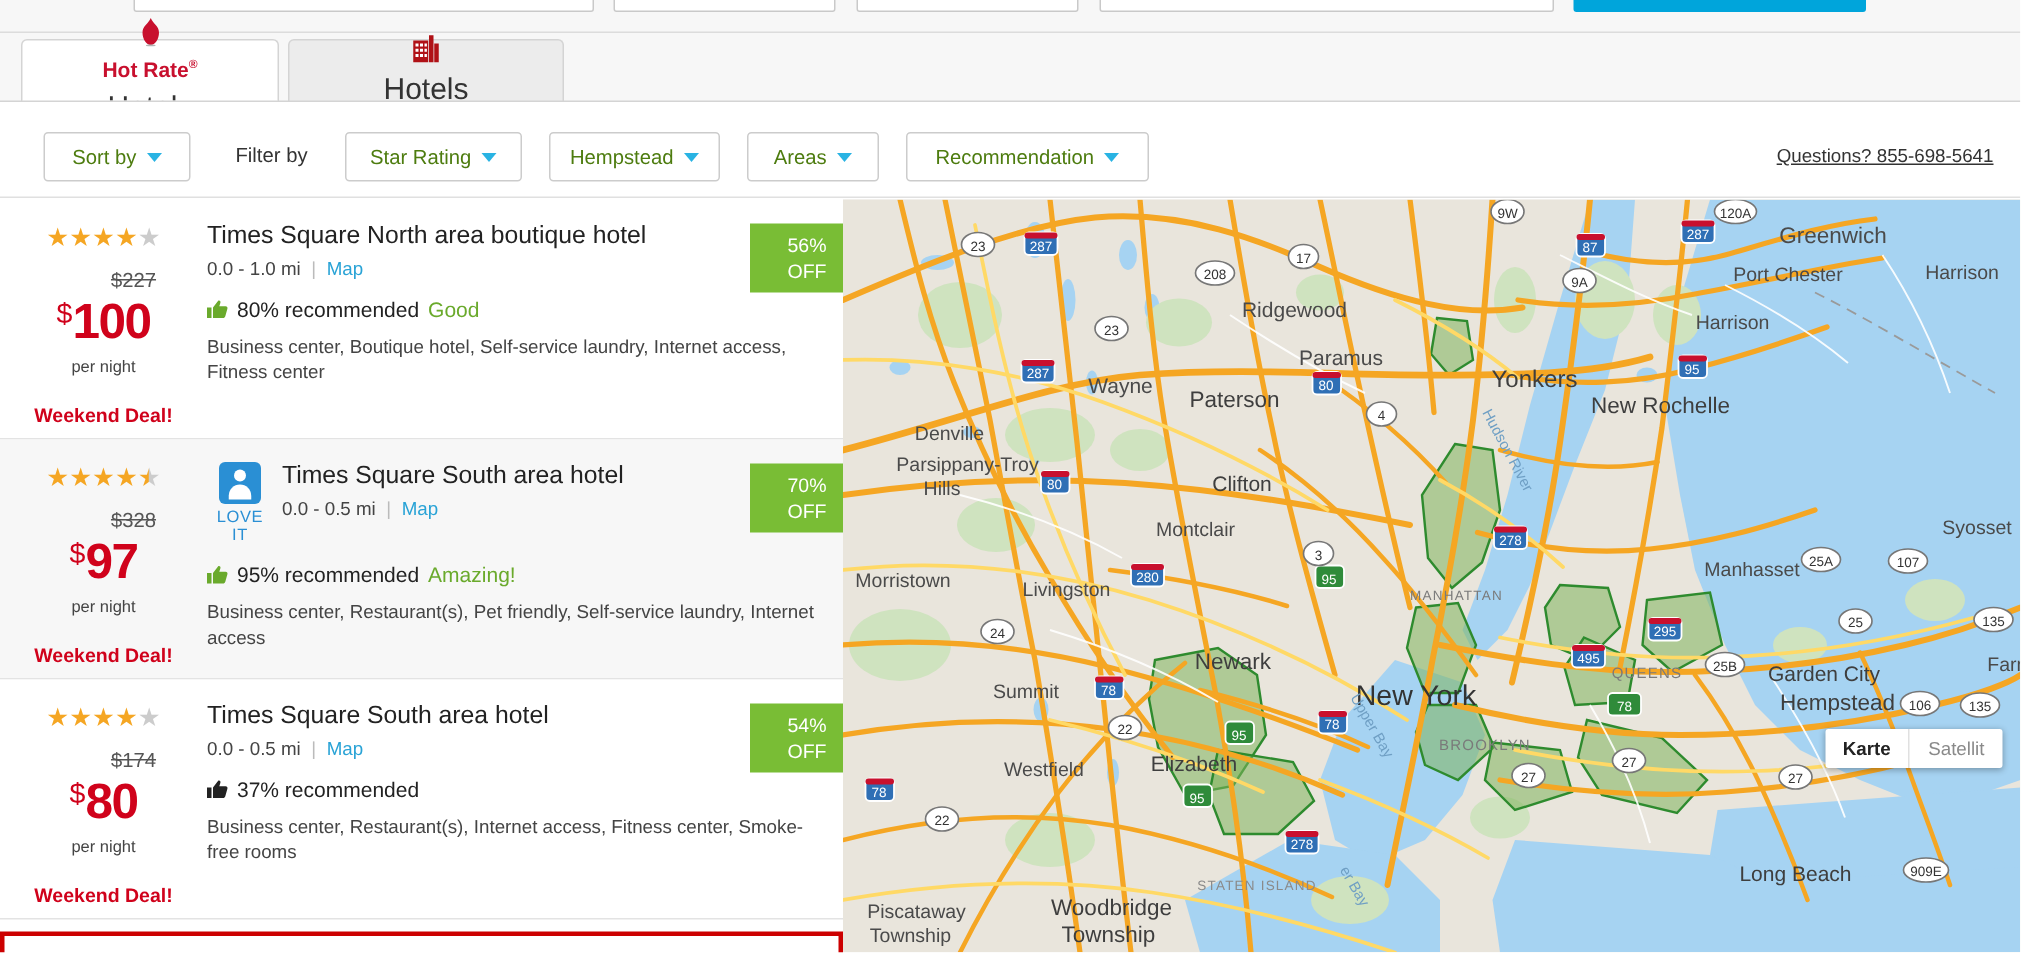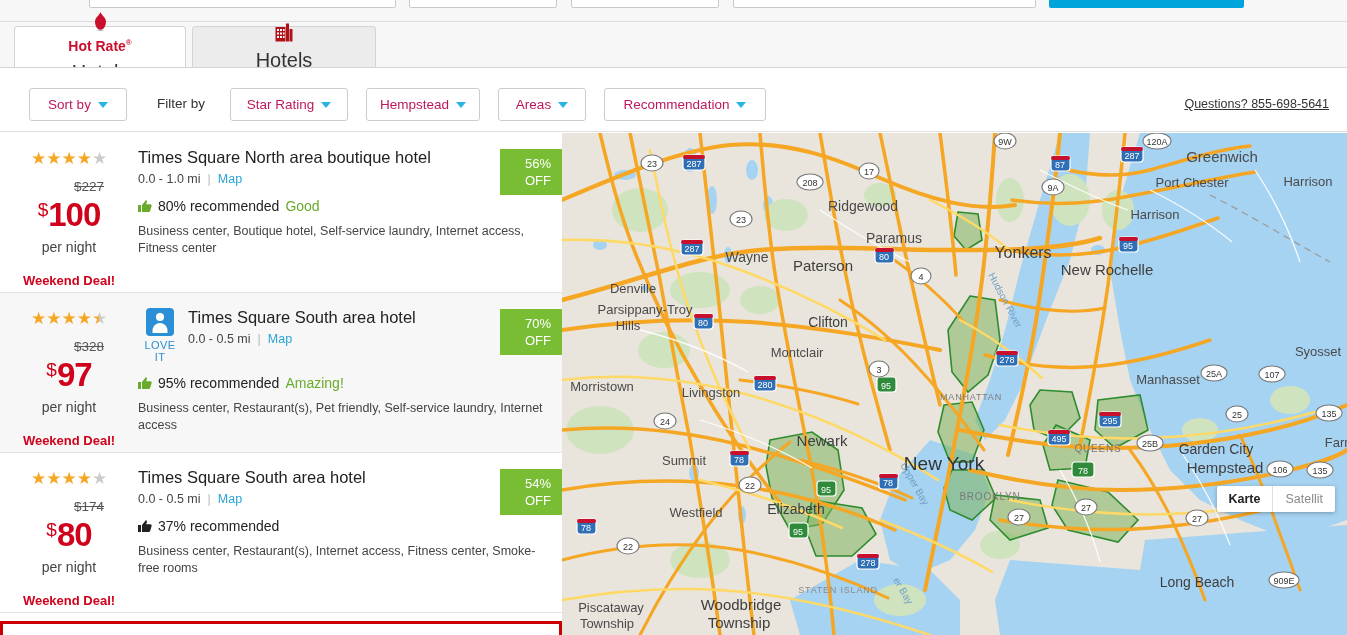--- a/index.html
+++ b/index.html
@@ -65,21 +65,21 @@
 
   
   .filterbar {
     position: absolute; left: 0; top: 68px; width: 1347px; height: 64px;
     background: #ffffff; border-bottom: 1px solid #e0e0e0;
   }
   .fbtn {
     position: absolute; top: 88px;
     height: 33px; background: #fff; border: 1px solid #cccccc; border-radius: 3px;
     display: flex; align-items: center; justify-content: center; gap: 7px;
-    font-size: 13.5px; color: #be185d; cursor: pointer; padding: 0 11px;
+    font-size: 13.5px; color: #4d7c0f; cursor: pointer; padding: 0 11px;
   }
   .caret {
     width: 0; height: 0; border-left: 5px solid transparent; border-right: 5px solid transparent;
     border-top: 6px solid #29b3e3; display: inline-block;
   }
   .filter-label {
     position: absolute; top: 96px; left: 157px; font-size: 13.5px; color: #333;
   }
   .qlink {
     position: absolute; top: 97px; right: 18px;
@@ -103,21 +103,21 @@
   .star-on { color: #f5a623; }
   .star-off { color: #cccccc; }
   .star-half {
     background: linear-gradient(90deg, #f5a623 50%, #cccccc 50%);
     -webkit-background-clip: text; background-clip: text; color: transparent;
   }
   .oldprice { font-size: 13.5px; color: #555; text-decoration: line-through; margin-top: 9px; padding-left: 40px; }
   .price { color: #d0021b; margin-top: -1px; line-height: 34px; }
   .price .cur { font-size: 19px; vertical-align: 10px; }
   .price .amt { font-size: 33px; font-weight: bold; letter-spacing: -1px; }
-  .pernight { font-size: 14px; color: #444; margin-top: 1px; }
+  .pernight { font-size: 11px; color: #444; margin-top: 1px; }
   .weekend { font-size: 13px; color: #d0021b; font-weight: bold; margin-top: 18px; }
 
   .midcol { flex: 1 1 auto; padding-right: 14px; min-width: 0; }
   .hname { font-size: 16.5px; color: #222; font-weight: normal; line-height: 20px; }
   .hname-row { display: flex; align-items: flex-start; gap: 0; }
   .meta { font-size: 12.5px; color: #444; margin-top: 5px; }
   .meta .sep { color: #bbb; margin: 0 7px; }
   .meta .maplink { color: #29a3d6; cursor: pointer; }
   .rec { font-size: 14px; color: #222; margin-top: 12px; display: flex; align-items: center; gap: 6px; }
   .rec .rate-word { font-weight: normal; text-align: center; }

